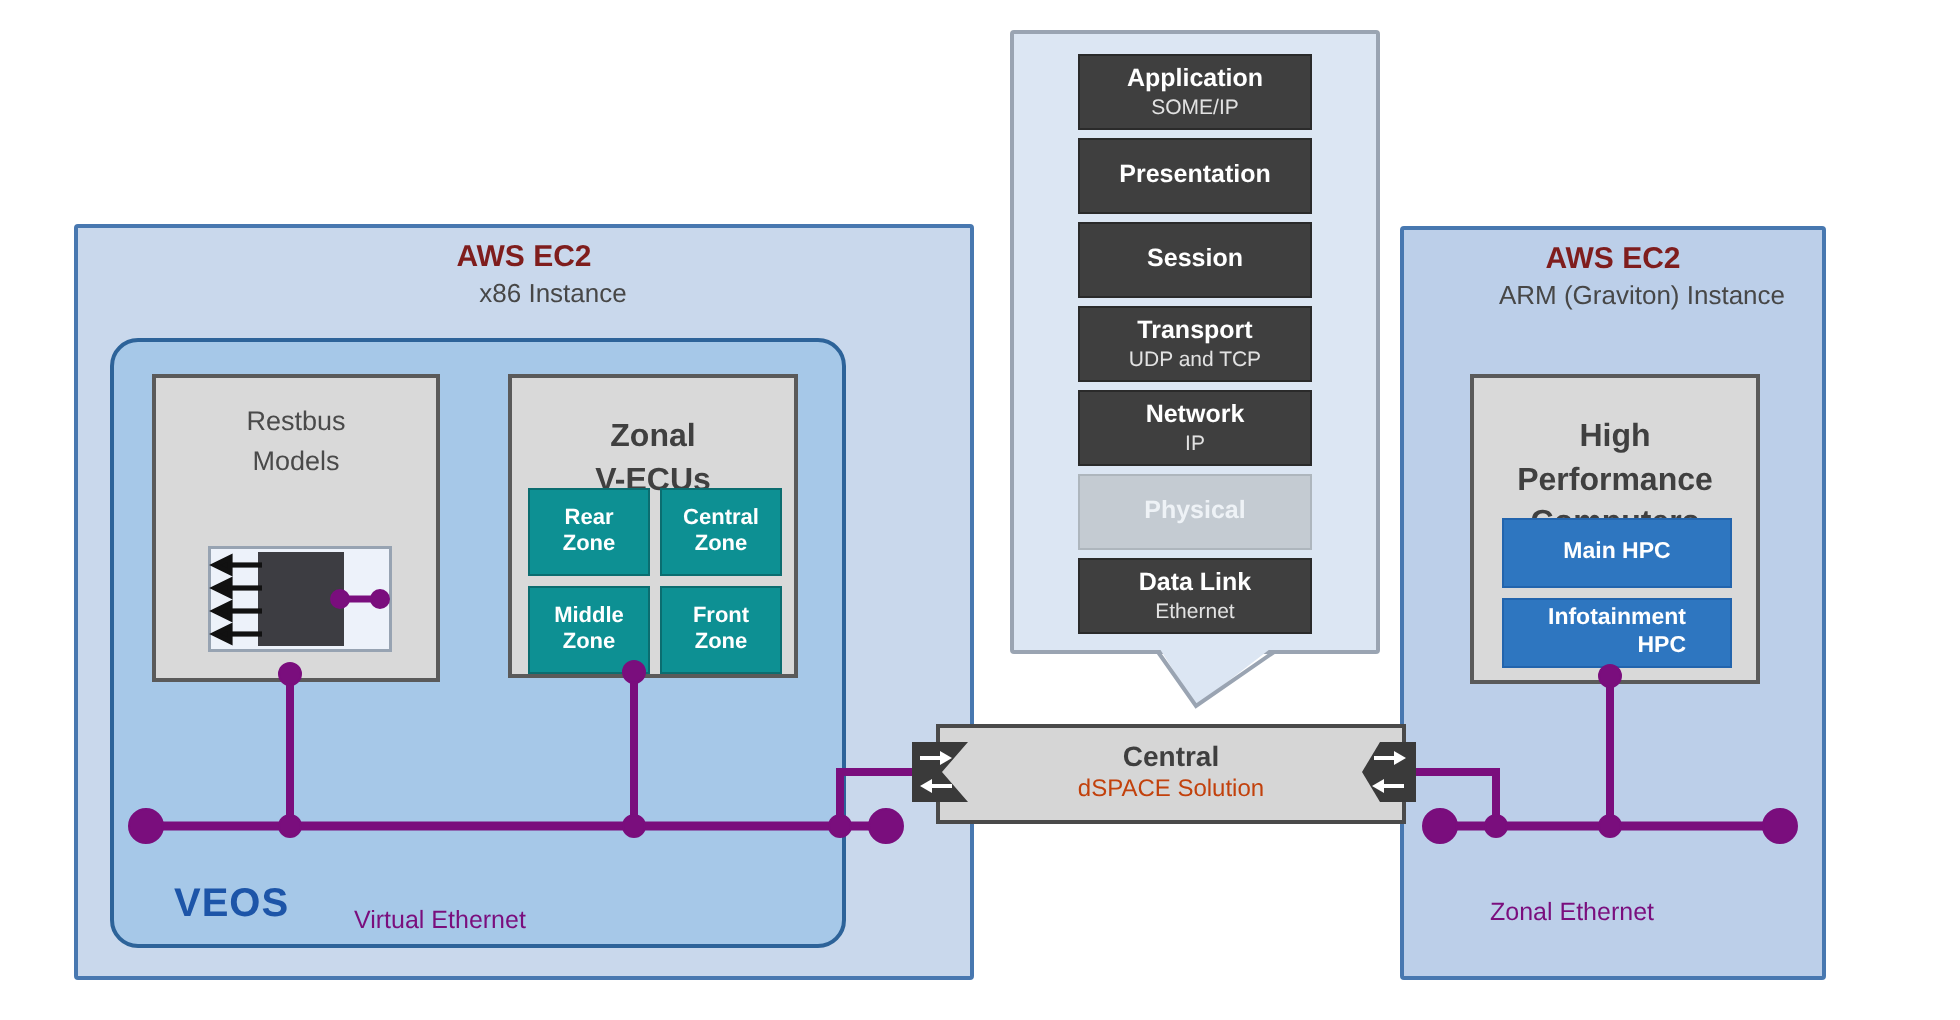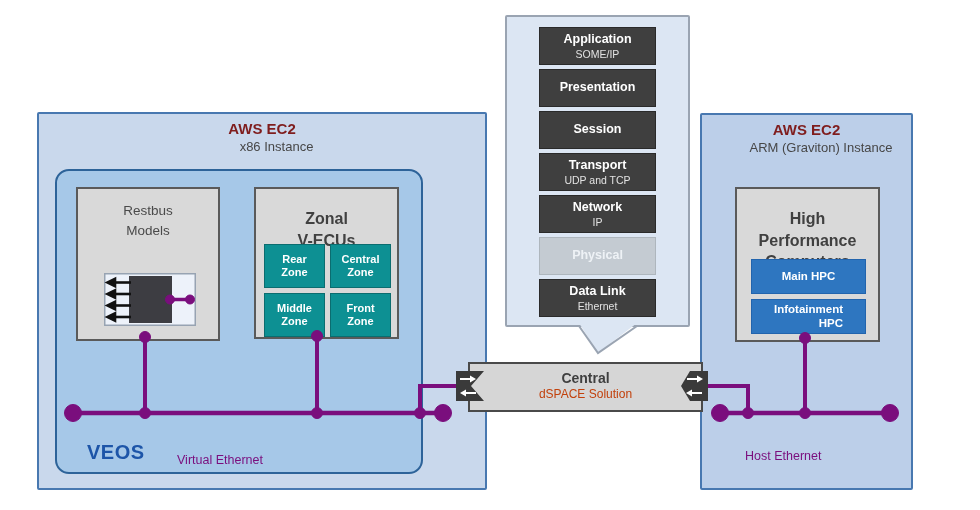--- a/index.html
+++ b/index.html
@@ -166,21 +166,21 @@
       <div class="bold-title prewrap">High
 Performance
 Computers</div>
       <div class="hpc-items">
         <div class="hpc-item">Main HPC</div>
         <div class="hpc-item prewrap">Infotainment
 HPC</div>
       </div>
     </div>
 
-    <div class="bus-label host-eth">Host Ethernet</div>
+    <div class="bus-label host-eth">Zonal Ethernet</div>
   </div>
 
   <svg class="overlay" width="980" height="510" viewBox="0 0 980 510">
 
     <g>
       <path d="M579,323 L598,353 L637,323 Z" fill="#dce6f3" stroke="none"></path>
       <path d="M579,326 L598,353 L637,326" fill="none" stroke="#9aa4b2" stroke-width="2"></path>
     </g>
 
     <g stroke="#7a0e7d" fill="#7a0e7d">

